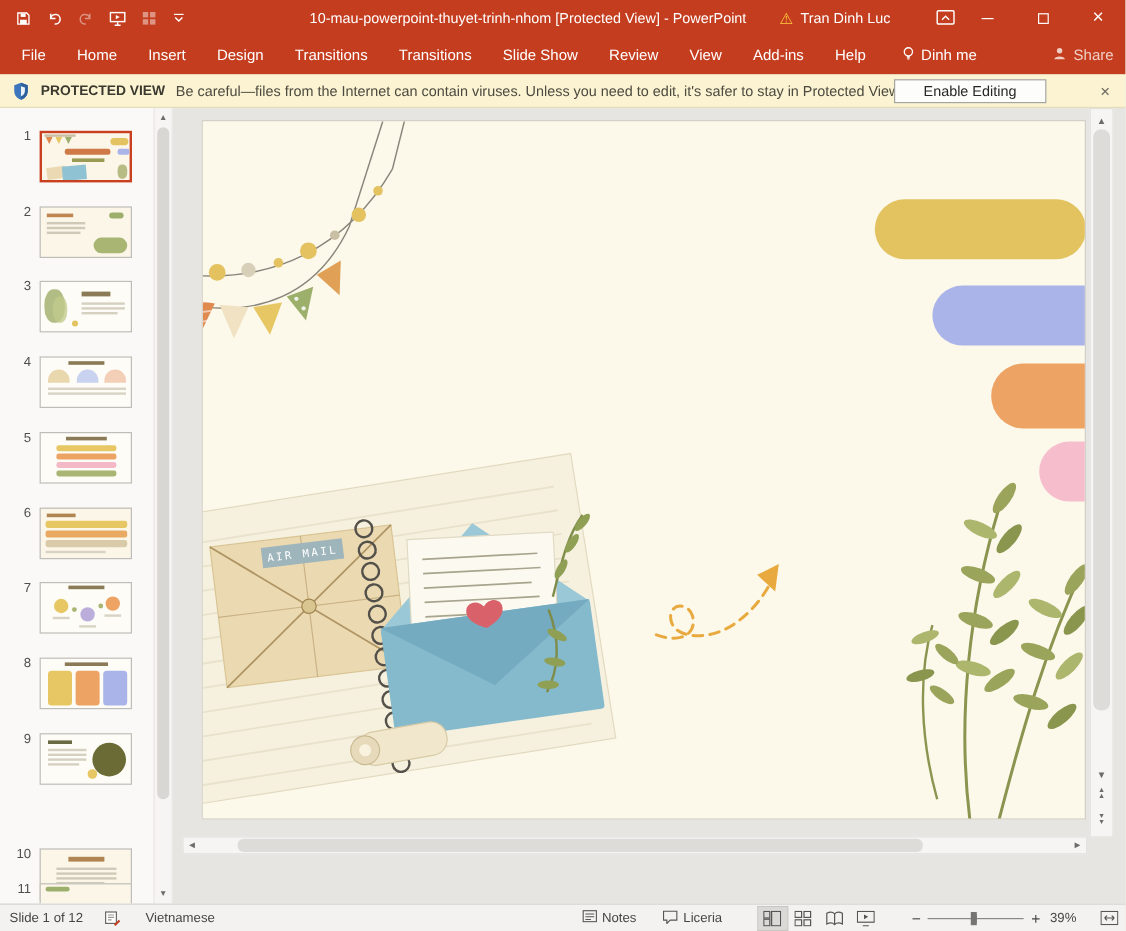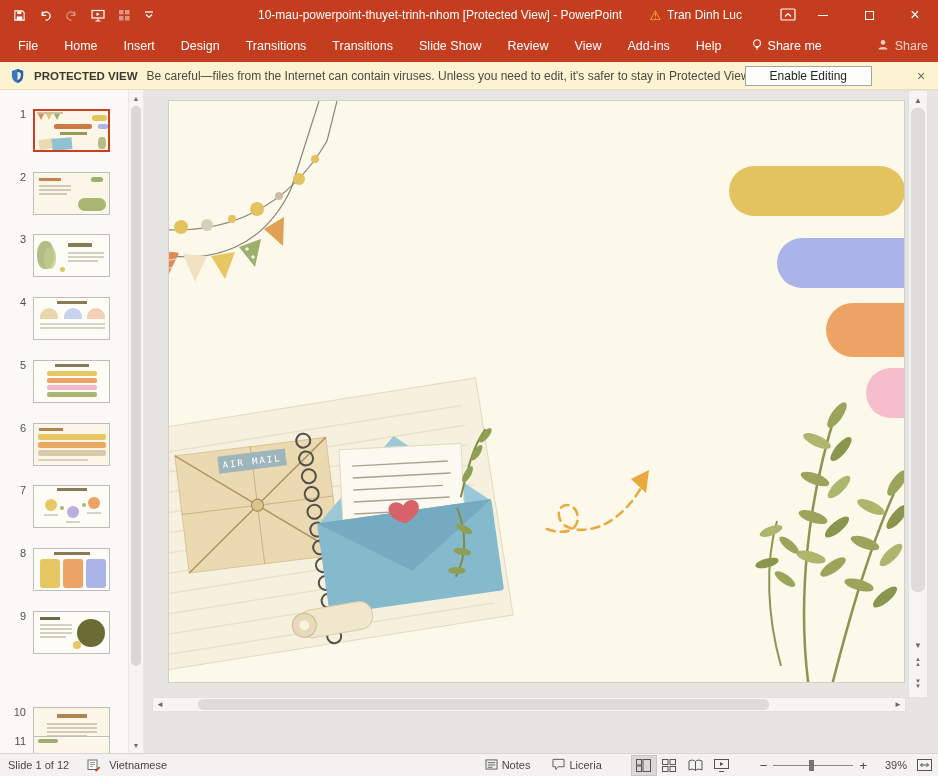--- a/index.html
+++ b/index.html
@@ -66,21 +66,21 @@
 .statusbar{position:absolute;left:0;right:0;bottom:0;height:23px;background:#F3F2F1;border-top:1px solid #D8D6D4;font-size:11px;color:#484644}
 .sb-left{position:absolute;left:8px;top:0;bottom:0;display:flex;align-items:center}
 .sb-right{position:absolute;right:6px;top:0;bottom:0;display:flex;align-items:center}
 .sb-group{display:flex;align-items:center;gap:4px}
 .viewbtn{width:24px;height:19px;display:flex;align-items:center;justify-content:center}
 .viewbtn.active{background:#DBD9D6;outline:1px solid #C8C6C3}
 .zoomslider{width:80px;height:13px;position:relative;margin:0 6px}
 .zoomslider .track{position:absolute;left:0;right:0;top:6px;height:1px;background:#8A8886}
 .zoomslider .notch{position:absolute;left:50%;top:3px;width:1px;height:7px;background:#8A8886}
 .zoomslider .zthumb{position:absolute;left:44%;top:1px;width:5px;height:11px;background:#777573}
-.zpct{width:32px;text-align:right}
+.zpct{width:32px;text-align:left}
 </style>
 </head>
 <body>
 
 <div class="window">
 
   <div class="titlebar">
     <div class="qa">
       <span class="qbtn">
           <svg width="13" height="13" viewBox="0 0 14 14">
@@ -155,21 +155,21 @@
     <span class="tab">Slide Show</span>
     <span class="tab">Review</span>
     <span class="tab">View</span>
     <span class="tab">Add-ins</span>
     <span class="tab">Help</span>
     <span class="tellme">
       <span><svg width="12" height="13" viewBox="0 0 14 14">
             <circle cx="7" cy="5.5" r="4" fill="none" stroke="#fff" stroke-width="1.3"></circle>
             <path d="M5.5,10.5 h3 M5.9,12.3 h2.2" stroke="#fff" stroke-width="1.3"></path>
           </svg></span>
-      <span>Share me</span>
+      <span>Dinh me</span>
     </span>
     <span class="share">
       <span><svg width="14" height="14" viewBox="0 0 16 16">
             <circle cx="8" cy="5" r="2.6" fill="#fff"></circle>
             <path d="M3,13 C3,9.5 13,9.5 13,13 Z" fill="#fff"></path>
           </svg></span>
       <span>Share</span>
     </span>
   </div>
 
@@ -491,21 +491,21 @@
   <div class="statusbar">
     <div class="sb-left">
       <span>Slide 1 of 12</span>
       <span style="margin-left:18px;display:flex">
           <svg width="14" height="13" viewBox="0 0 14 13">
             <rect x="1" y="1" width="9" height="9.5" fill="#fff" stroke="#6A6867"></rect>
             <path d="M3,3.5 h5 M3,5.5 h5 M3,7.5 h3" stroke="#9A9896" stroke-width="1"></path>
             <path d="M8,11.5 L12,7.5 L13.2,8.7 L9.2,12.7 Z" fill="#C33D1E"></path>
           </svg>
         </span>
-      <span style="margin-left:8px">Vietnamese</span>
+      <span style="margin-left:20px">Vietnamese</span>
     </div>
     <div class="sb-right">
       <span class="sb-group">
         <span><svg width="13" height="11" viewBox="0 0 14 12">
               <rect x="1" y="1" width="12" height="10" fill="none" stroke="#555"></rect>
               <path d="M3,4 h8 M3,6.5 h8 M3,9 h5" stroke="#555"></path>
             </svg></span>
         <span>Notes</span>
       </span>
       <span class="sb-group" style="margin-left:22px">

